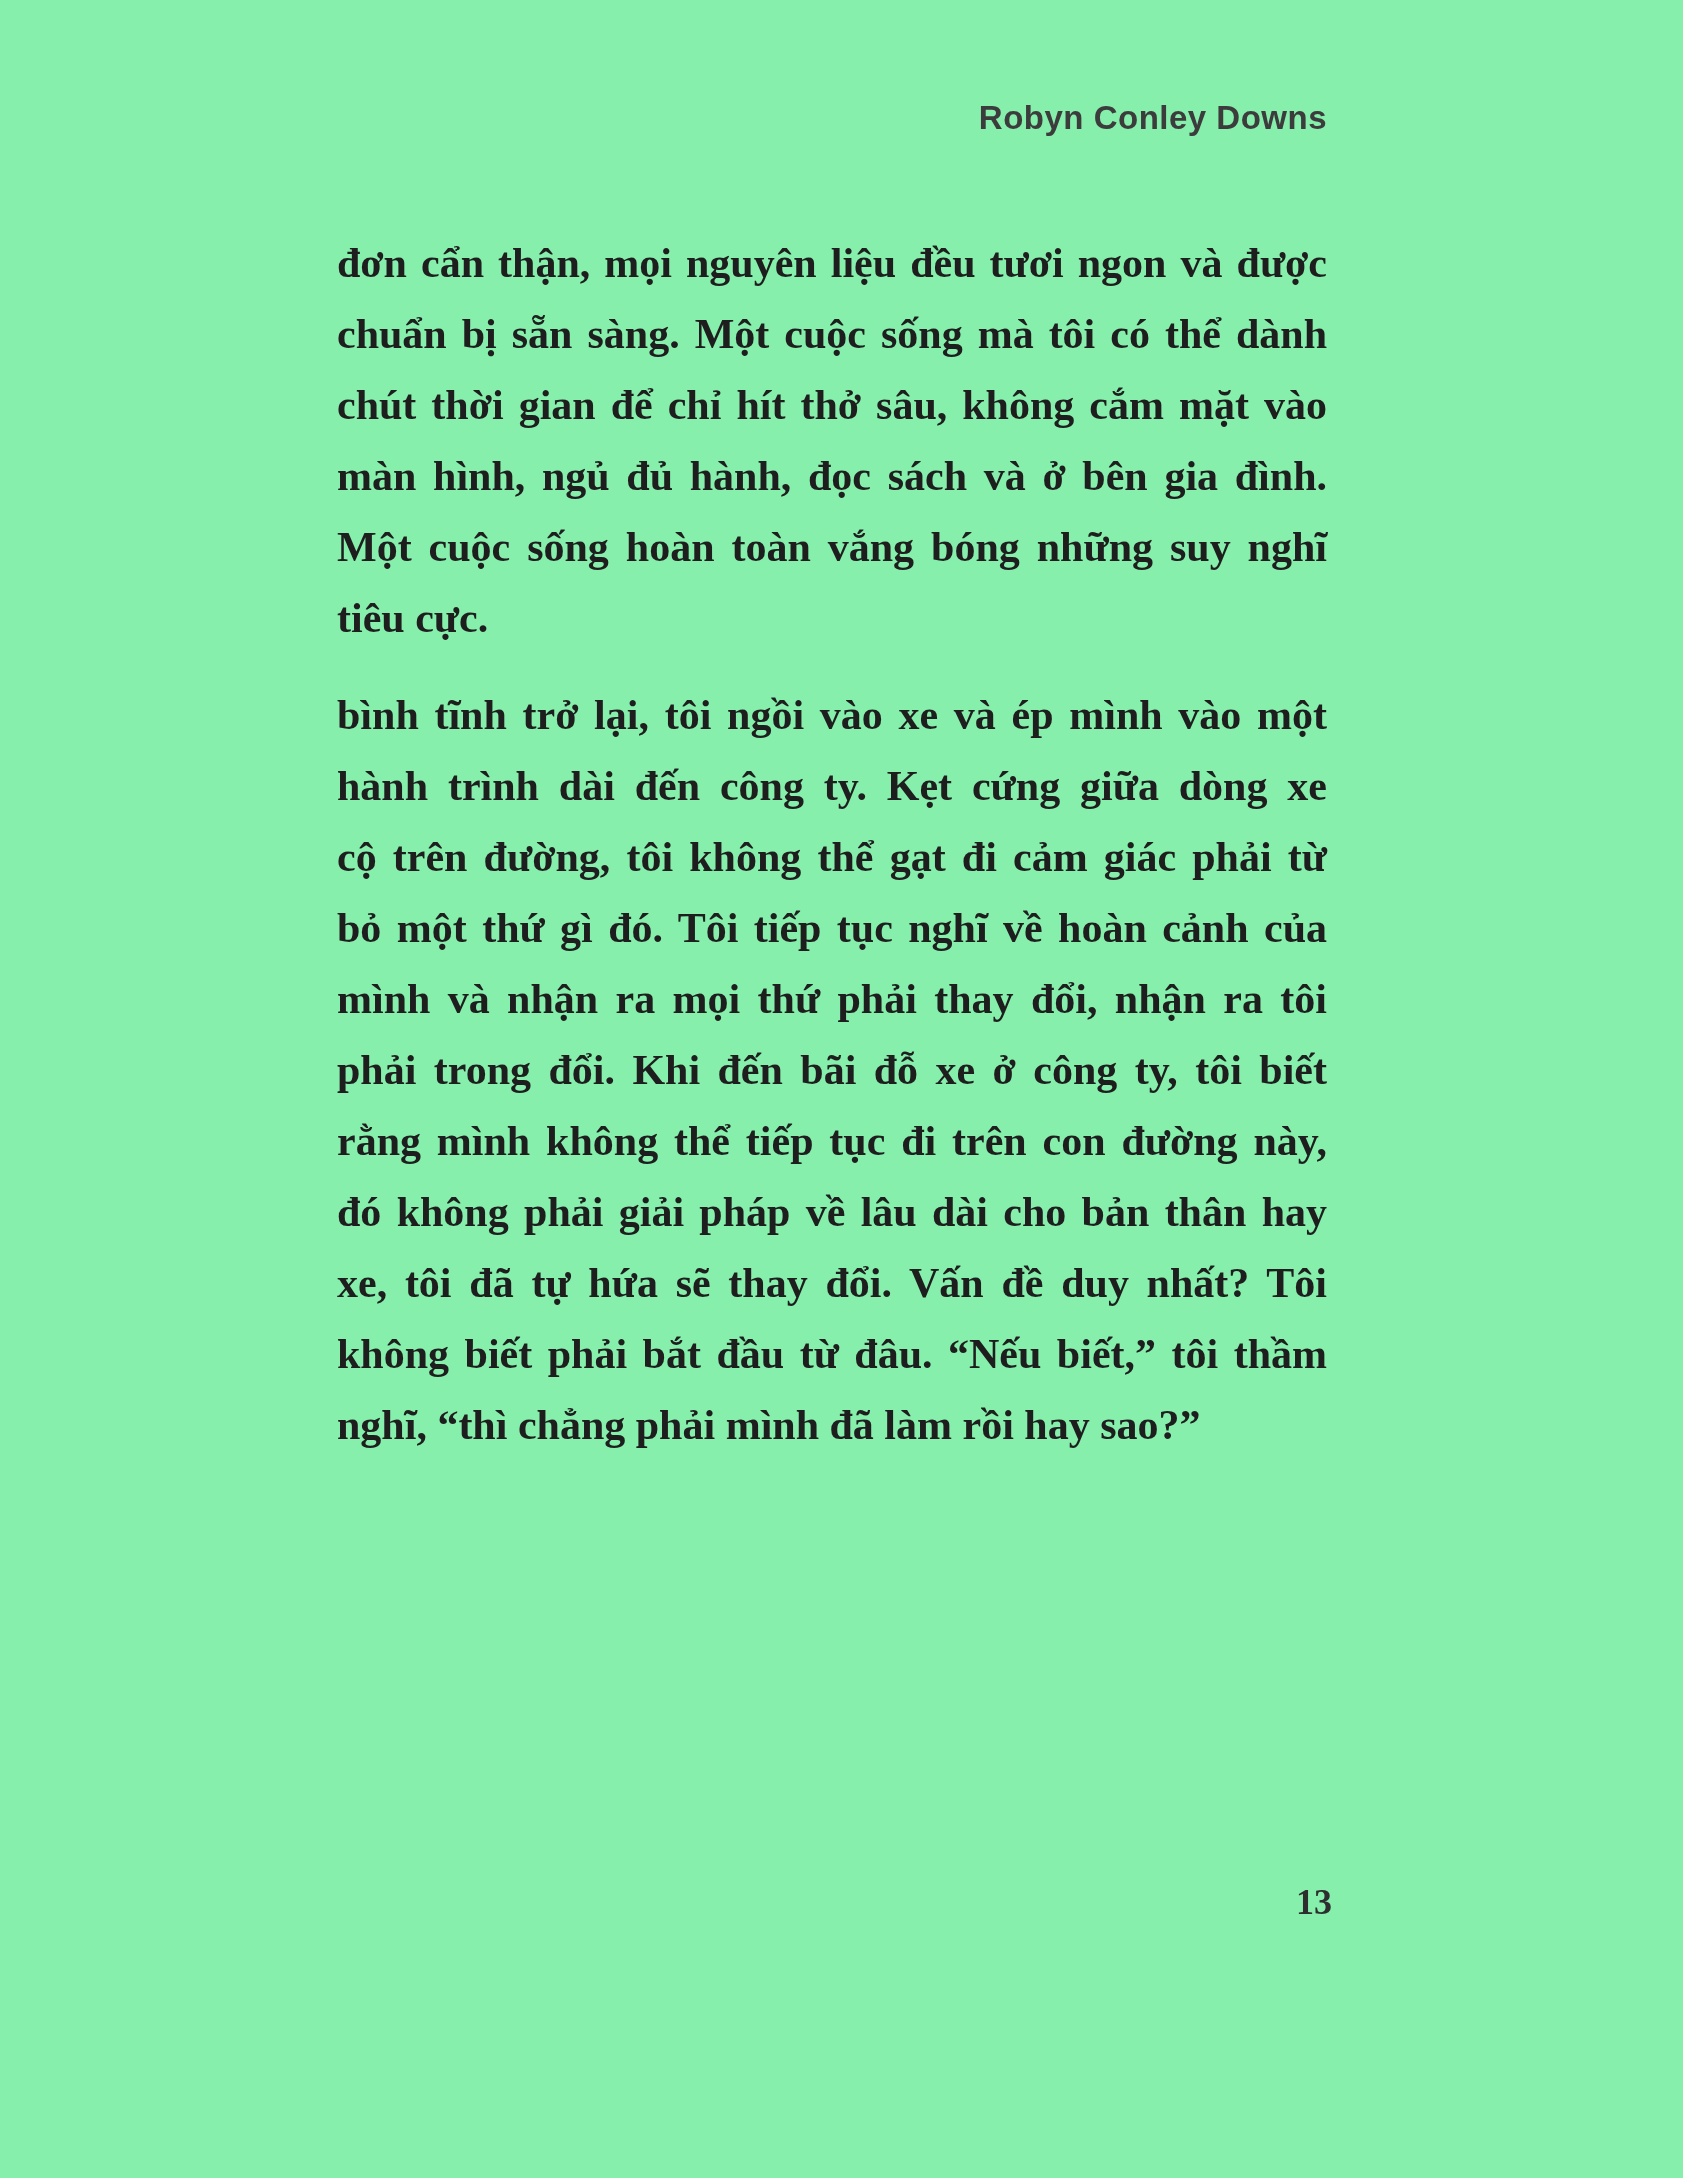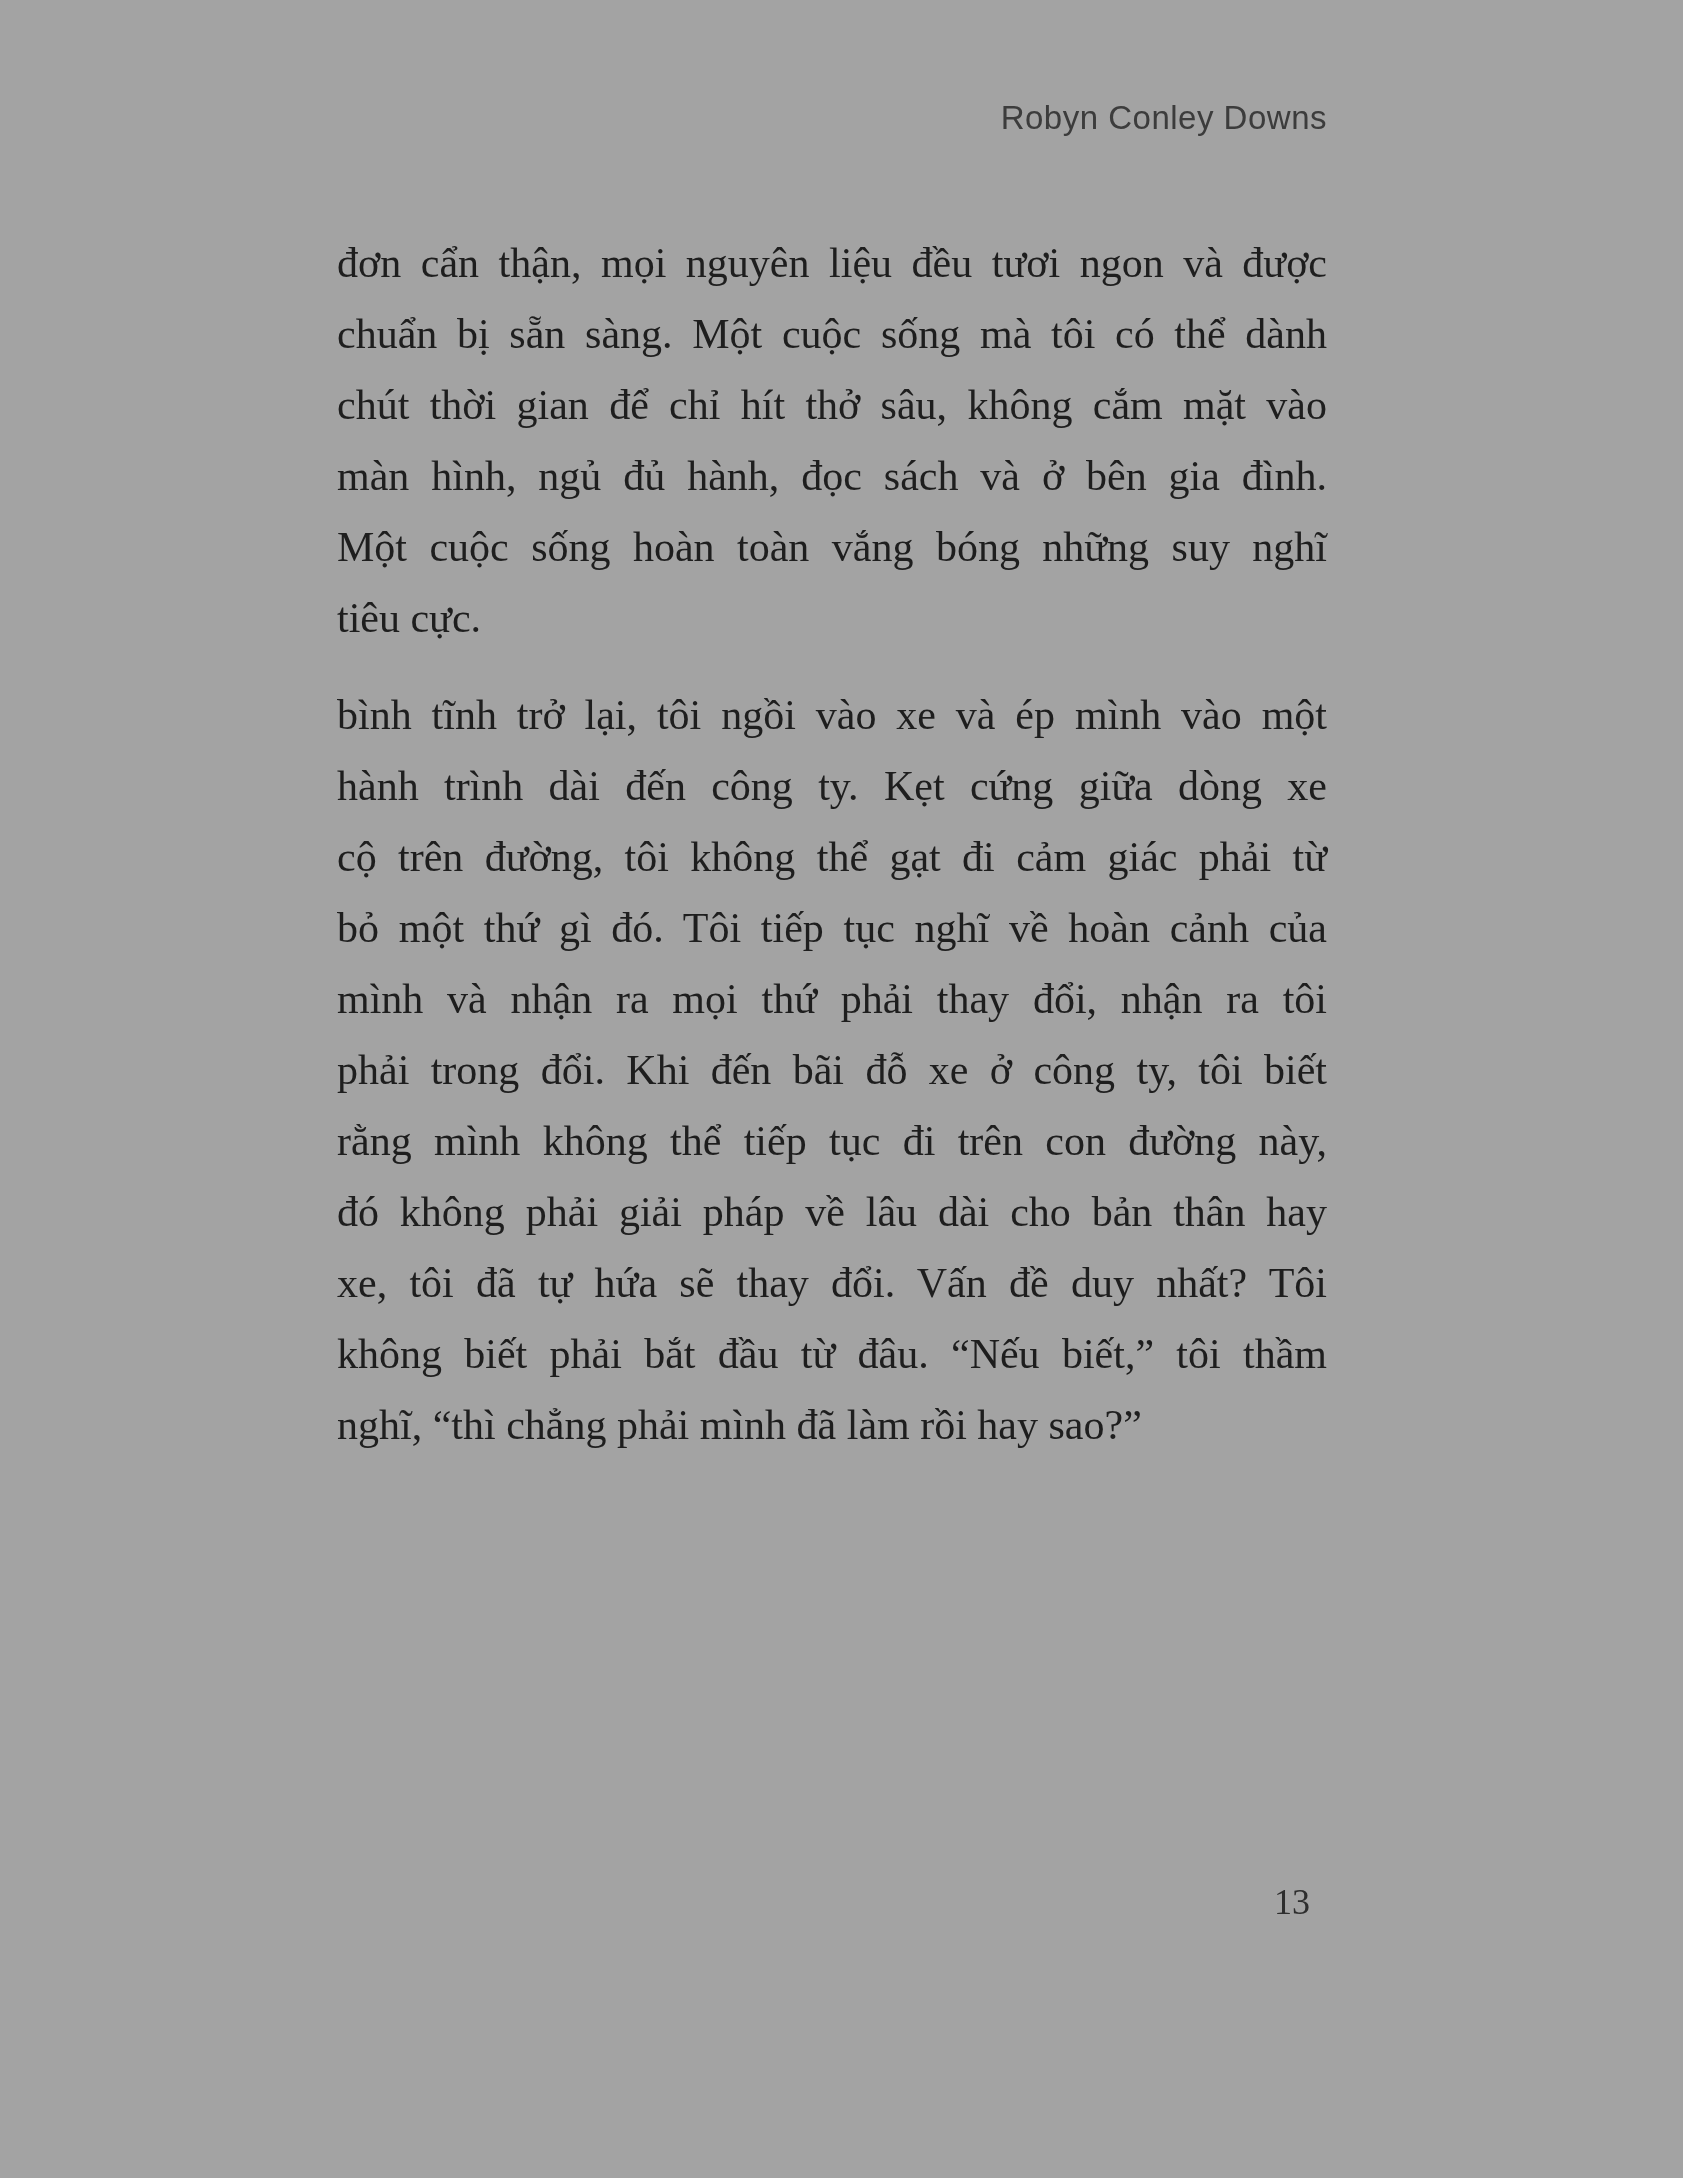--- a/index.html
+++ b/index.html
@@ -4,24 +4,25 @@
 <style>
   html, body {
     margin: 0;
     padding: 0;
     background: #ffffff;
   }
   .page {
     position: relative;
     width: 1683px;
     height: 2178px;
-    background: #a3a3a3;
+    background: #86efac;
     font-family: "Liberation Serif", serif;
     color: #222222;
     overflow: hidden;
+    font-weight: bold;
   }
   .running-header {
     position: absolute;
     top: 99px;
     left: 337px;
     width: 990px;
     text-align: right;
     font-family: "Liberation Sans", sans-serif;
     font-size: 33px;
     letter-spacing: 0.5px;
@@ -45,21 +46,21 @@
   }
   .line.last {
     text-align-last: left;
   }
   .line.indent {
     padding-left: 53px;
   }
   .page-number {
     position: absolute;
     top: 1881px;
-    left: 320px;
+    left: 342px;
     width: 990px;
     text-align: right;
     font-size: 36px;
     color: #2e2e2e;
   }
 </style>
 </head>
 <body>
 
 <div class="page">

